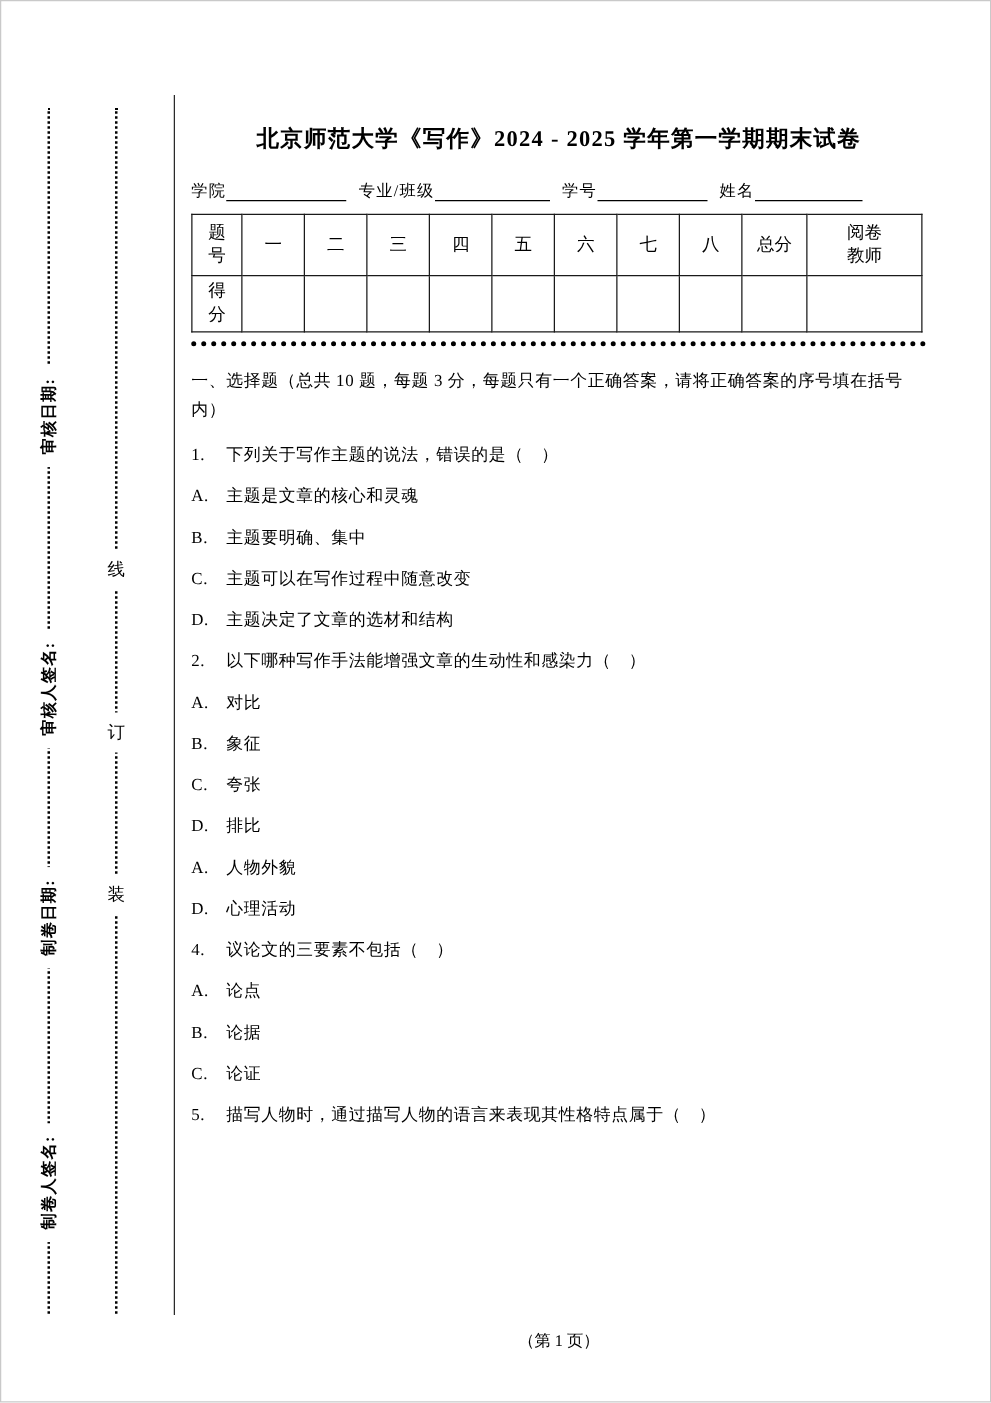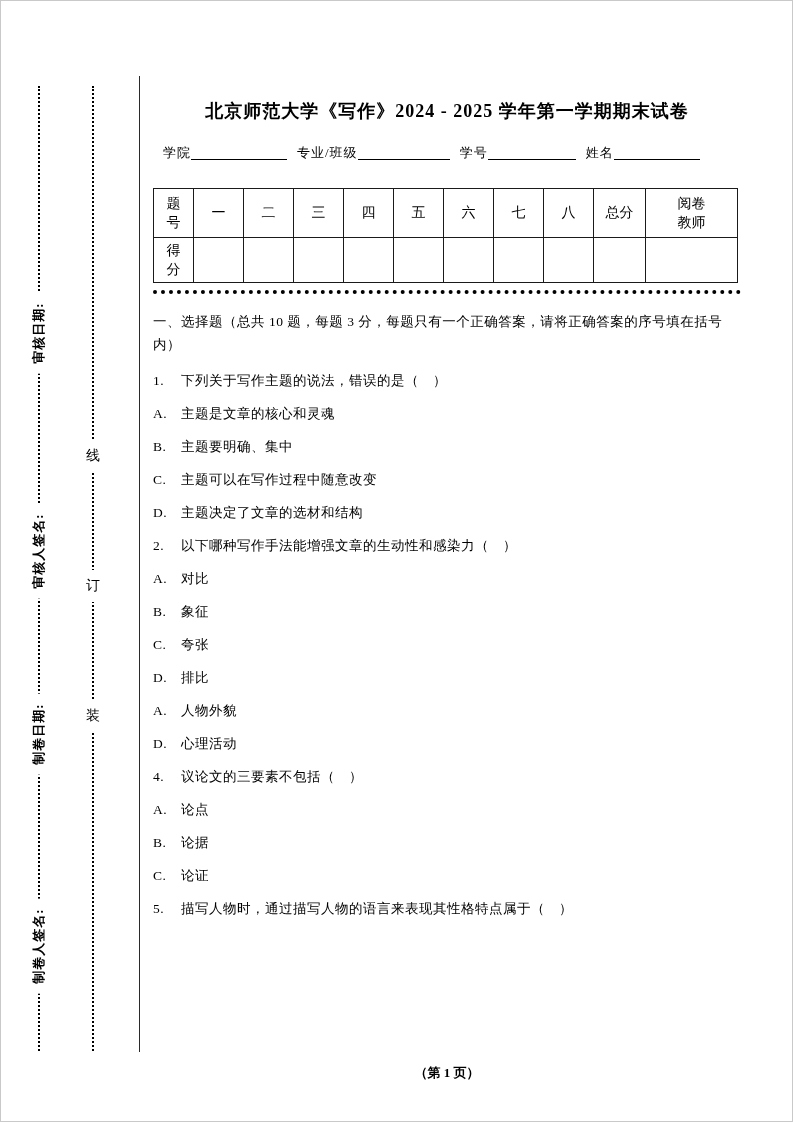--- a/index.html
+++ b/index.html
@@ -65,37 +65,36 @@
     font-size: 18px;
     font-weight: bold;
     text-align: center;
     letter-spacing: 1px;
     line-height: 26px;
   }
   .info-line {
     margin-top: 20px;
     font-size: 13px;
     display: flex;
-    align-items: flex-start;
+    align-items: center;
     white-space: nowrap;
-    margin-left: 10px;
   }
   .f-label { letter-spacing: 1px; }
   .f-line {
     display: inline-block;
     border-bottom: 1px solid #000;
     height: 15px;
   }
   .w1 { width: 96px; margin-right: 10px; }
   .w2 { width: 92px; margin-right: 10px; }
   .w3 { width: 88px; margin-right: 10px; }
   .w4 { width: 86px; }
 
   table.score {
-    margin-top: 26px;
+    margin-top: 9px;
     border-collapse: collapse;
     table-layout: fixed;
     font-size: 14px;
     border-radius: 25px;
   }
   table.score td {
     border: 1.5px solid #1a1a1a;
     text-align: center;
     vertical-align: middle;
     padding: 0;
@@ -126,21 +125,21 @@
     letter-spacing: 0.5px;
     white-space: nowrap;
   }
   .q-label { display: inline-block; min-width: 28px; }
 
   .footer {
     position: absolute;
     left: 152px; top: 1063px; width: 588px;
     text-align: center;
     font-size: 13px;
-    font-weight: bold;
+    font-weight: normal;
   }
 </style>
 </head>
 <body>
 
 <div class="page">
 
   <div class="rail rail-1"></div>
   <div class="rail rail-2"></div>
 

